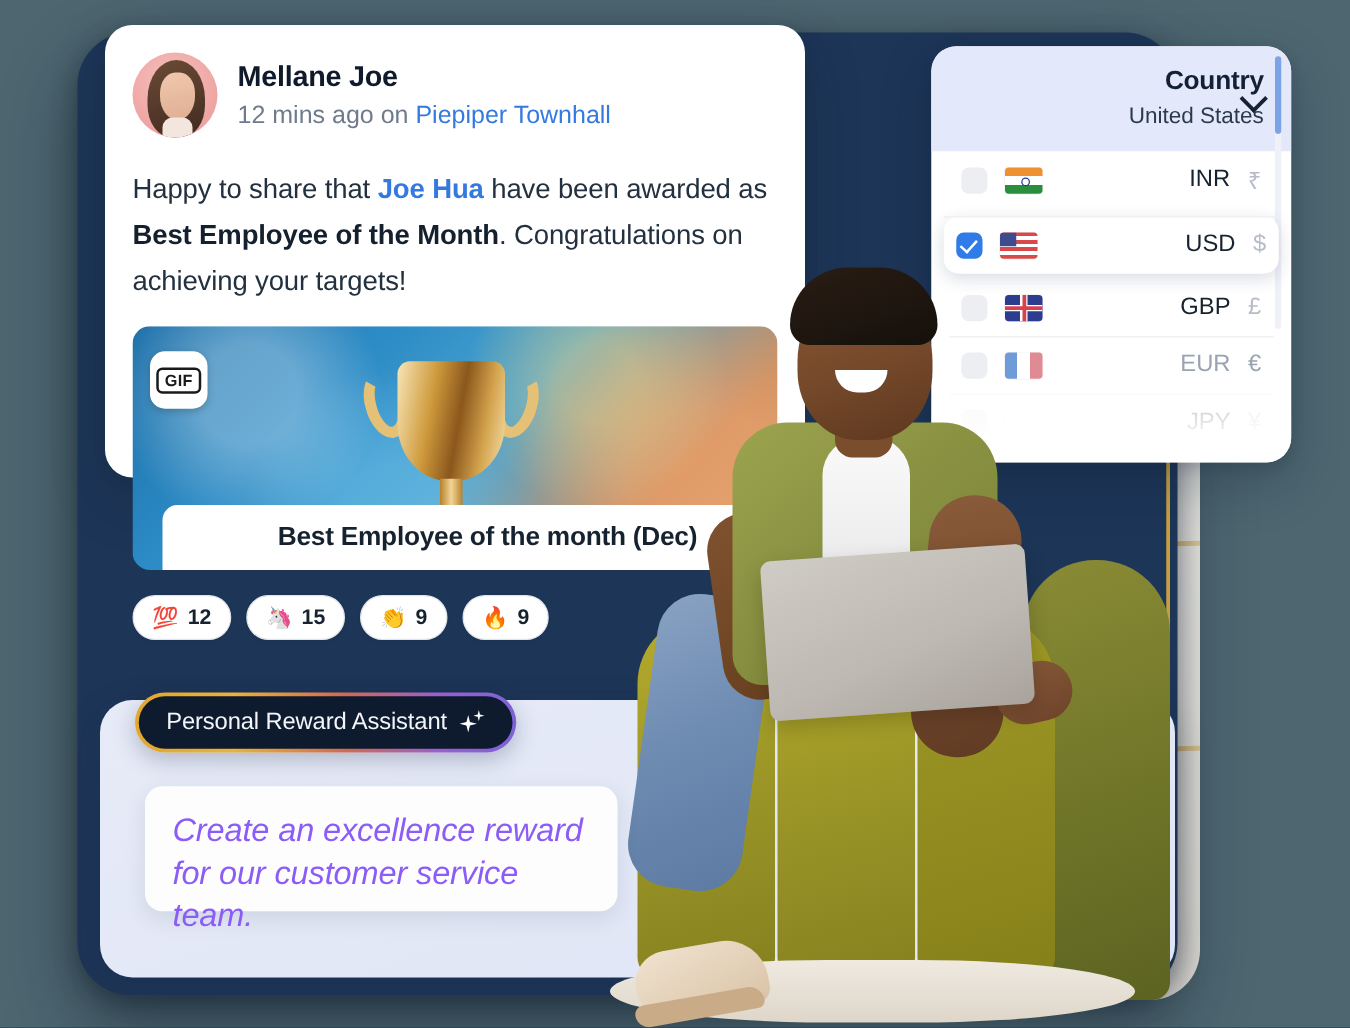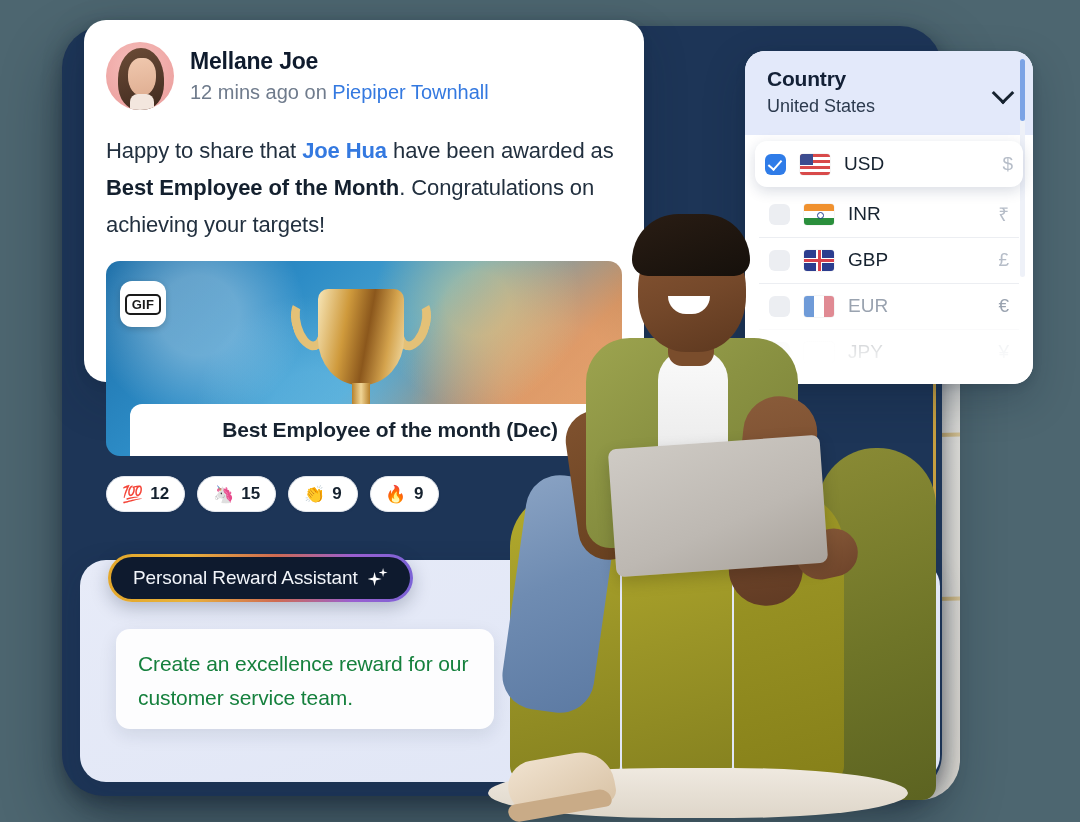--- a/index.html
+++ b/index.html
@@ -181,26 +181,27 @@
     height: 36px; padding: 0 15px;
     background: #fff; border: 1.5px solid #e2e6ec; border-radius: 18px;
     box-shadow: 0 1px 3px rgba(20,35,60,.07);
   }
   .pill .emo { font-size: 17px; line-height: 1; }
   .pill .cnt { font-size: 17px; font-weight: bold; color: #16222f; }
 
   
   .currency-card {
     position: absolute;
-    left: 745px; top: 51px;
+    left: 745px; top: 37px;
     width: 288px; height: 333px;
     background: #ffffff;
     border-radius: 20px;
     box-shadow: 0 16px 40px rgba(16,30,50,.26), 0 3px 10px rgba(16,30,50,.14);
     overflow: hidden;
+    text-align: right;
   }
   .country-head {
     background: #e3e9fa;
     padding: 16px 22px 18px 22px;
     position: relative;
   }
   .country-label { font-size: 21px; font-weight: bold; color: #132036; letter-spacing: -.2px; }
   .country-value { font-size: 18px; color: #2c3a4e; margin-top: 5px; }
   .chevron {
     position: absolute; right: 20px; top: 50%; transform: translateY(-50%);
@@ -296,21 +297,21 @@
   
   .prompt-bubble {
     position: absolute; left: 116px; top: 629px;
     width: 378px; height: 100px;
     background: #fdfdfe; border-radius: 14px;
     box-shadow: 0 6px 18px rgba(20,35,60,.10);
     padding: 18px 22px;
     z-index: 5;
   }
   .prompt-bubble .txt {
-    font-size: 21px; line-height: 34px; color: #15803d; letter-spacing: -.1px;
+    font-size: 26px; line-height: 34px; color: #8b5cf6; letter-spacing: -.1px; font-style: italic;
   }
 
   
   .person { position: absolute; left: 500px; top: 200px; width: 520px; height: 622px; z-index: 4; }
 
   .chair-back {
     position: absolute; left: 318px; top: 248px; width: 118px; height: 352px;
     background: linear-gradient(160deg,#8a8b35 0%,#6f7528 55%,#5c6321 100%);
     border-radius: 58px 58px 14px 14px;
   }
@@ -493,31 +494,31 @@
   </div>
 
   <div class="currency-card">
     <div class="country-head">
       <div class="country-label">Country</div>
       <div class="country-value">United States</div>
       <span class="chevron"></span>
     </div>
 
     <div class="cur-list">
+      <div class="cur-row">
+        <span class="cbox"></span>
+        <span class="flag in"></span>
+        <span class="cur-code">INR</span>
+        <span class="cur-sym">₹</span>
+      </div>
       <div class="cur-row selected">
         <span class="cbox on"></span>
         <span class="flag us"></span>
         <span class="cur-code">USD</span>
         <span class="cur-sym">$</span>
-      </div>
-      <div class="cur-row">
-        <span class="cbox"></span>
-        <span class="flag in"></span>
-        <span class="cur-code">INR</span>
-        <span class="cur-sym">₹</span>
       </div>
       <div class="cur-row">
         <span class="cbox"></span>
         <span class="flag gb">
             <i class="cross"></i>
             <i class="cross2"></i>
           </span>
         <span class="cur-code">GBP</span>
         <span class="cur-sym">£</span>
       </div>

